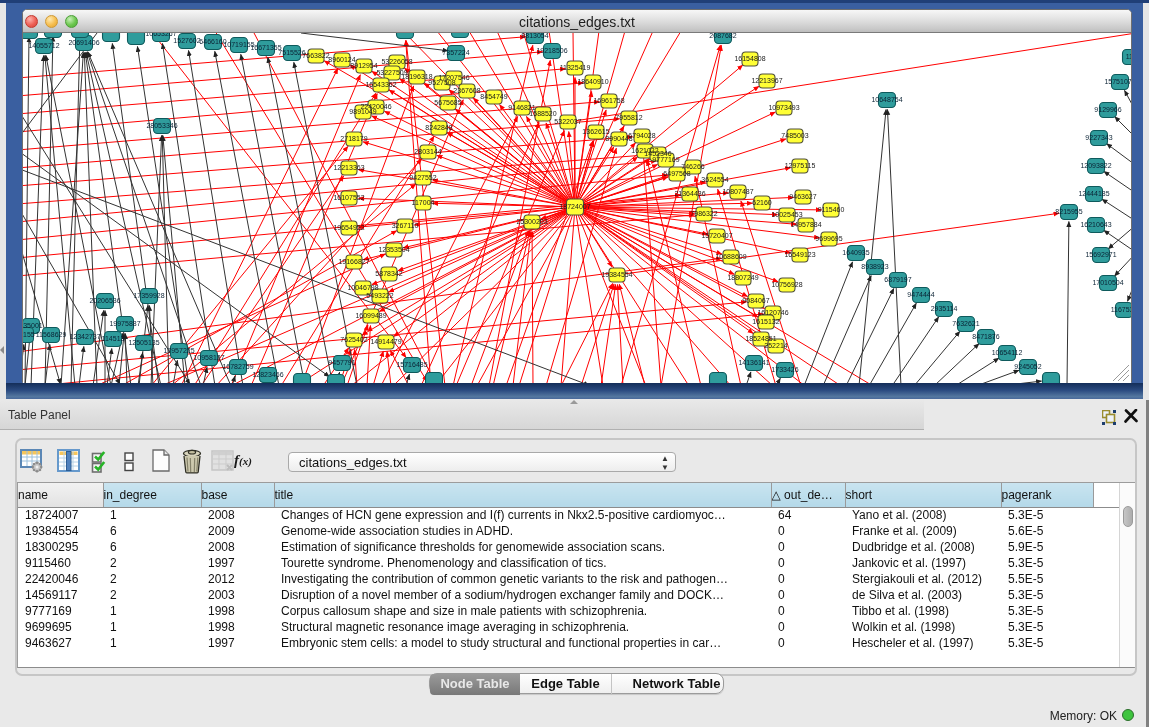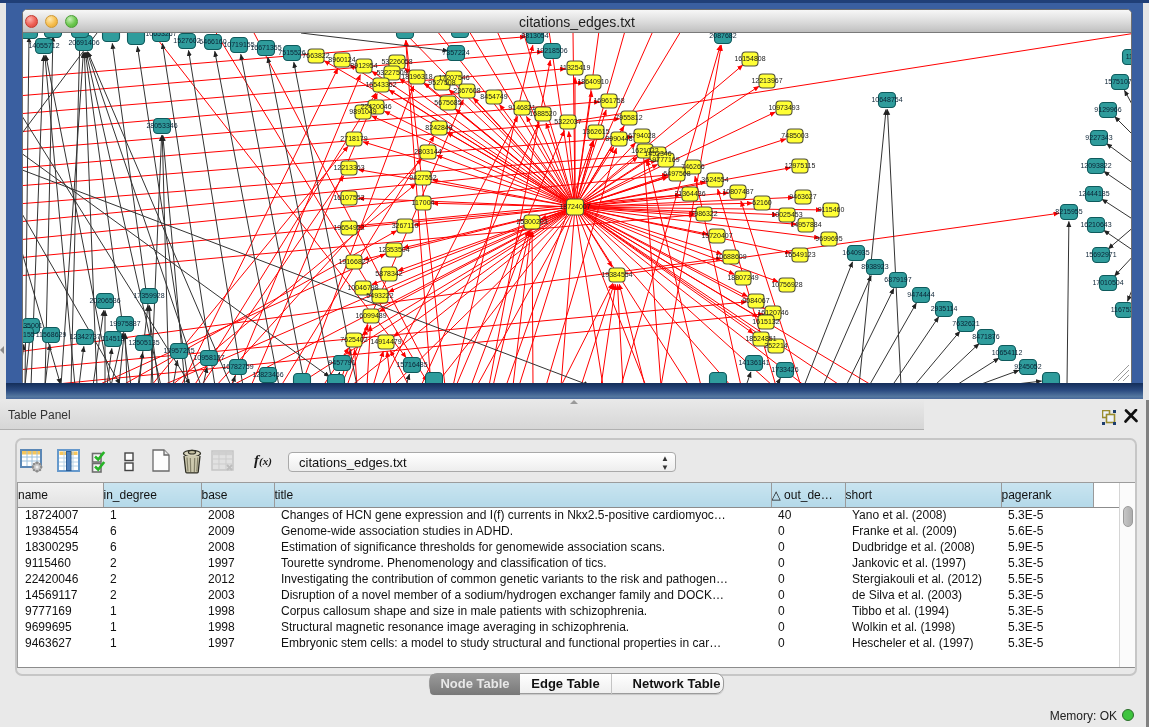--- a/index.html
+++ b/index.html
@@ -635,41 +635,41 @@
   </svg>
 <svg style="position:absolute;left:211px;top:450px" width="24" height="23" opacity="0.55">
     <rect x="1" y="1" width="21" height="19" fill="#dcdcdc" stroke="#a9a9a9" stroke-width="1.5"></rect>
     <rect x="1.7" y="1.7" width="19.6" height="3.5" fill="#bdbdbd"></rect>
     <path d="M2 9h19M2 14h19M8 2v18M15 2v18" stroke="#b5b5b5" stroke-width="1"></path>
     <g stroke="#9a9a9a" stroke-width="2">
       <line x1="16" y1="15" x2="21" y2="20"></line>
       <line x1="21" y1="15" x2="16" y2="20"></line>
     </g>
   </svg>
-<div style="position:absolute;left:254px;top:452px;font-size:15px;font-style:italic;font-weight:bold;font-family:'Liberation Serif',serif;color:#1a1a1a">f<span style="font-size:11px">(x)</span></div>
+<div style="position:absolute;left:234px;top:452px;font-size:15px;font-style:italic;font-weight:bold;font-family:'Liberation Serif',serif;color:#1a1a1a">f<span style="font-size:11px">(x)</span></div>
 <div class="combo">citations_edges.txt<span class="ar">▲<br>▼</span></div>
 <div class="tbl">
 <table>
 <tbody>
         <tr>
           <th class="g c0">name</th>
           <th class="c1">in_degree</th>
           <th class="c2">base</th>
           <th class="c3">title</th>
           <th class="c4">△ out_de…</th>
           <th class="c5">short</th>
           <th class="c6">pagerank</th>
           <th class="c7" style="background:#fff;border-right:none"></th>
         </tr>
 <tr>
           <td class="c0">18724007</td>
           <td class="c1">1</td>
           <td class="c2">2008</td>
           <td class="c3">Changes of HCN gene expression and I(f) currents in Nkx2.5-positive cardiomyoc…</td>
-          <td class="c4">40</td>
+          <td class="c4">64</td>
           <td class="c5">Yano et al. (2008)</td>
           <td class="c6">5.3E-5</td>
           <td class="c7"></td>
         </tr>
 <tr>
           <td class="c0">19384554</td>
           <td class="c1">6</td>
           <td class="c2">2009</td>
           <td class="c3">Genome-wide association studies in ADHD.</td>
           <td class="c4">0</td>
@@ -716,21 +716,21 @@
           <td class="c5">de Silva et al. (2003)</td>
           <td class="c6">5.3E-5</td>
           <td class="c7"></td>
         </tr>
 <tr>
           <td class="c0">9777169</td>
           <td class="c1">1</td>
           <td class="c2">1998</td>
           <td class="c3">Corpus callosum shape and size in male patients with schizophrenia.</td>
           <td class="c4">0</td>
-          <td class="c5">Tibbo et al. (1994)</td>
+          <td class="c5">Tibbo et al. (1998)</td>
           <td class="c6">5.3E-5</td>
           <td class="c7"></td>
         </tr>
 <tr>
           <td class="c0">9699695</td>
           <td class="c1">1</td>
           <td class="c2">1998</td>
           <td class="c3">Structural magnetic resonance image averaging in schizophrenia.</td>
           <td class="c4">0</td>
           <td class="c5">Wolkin et al. (1998)</td>

